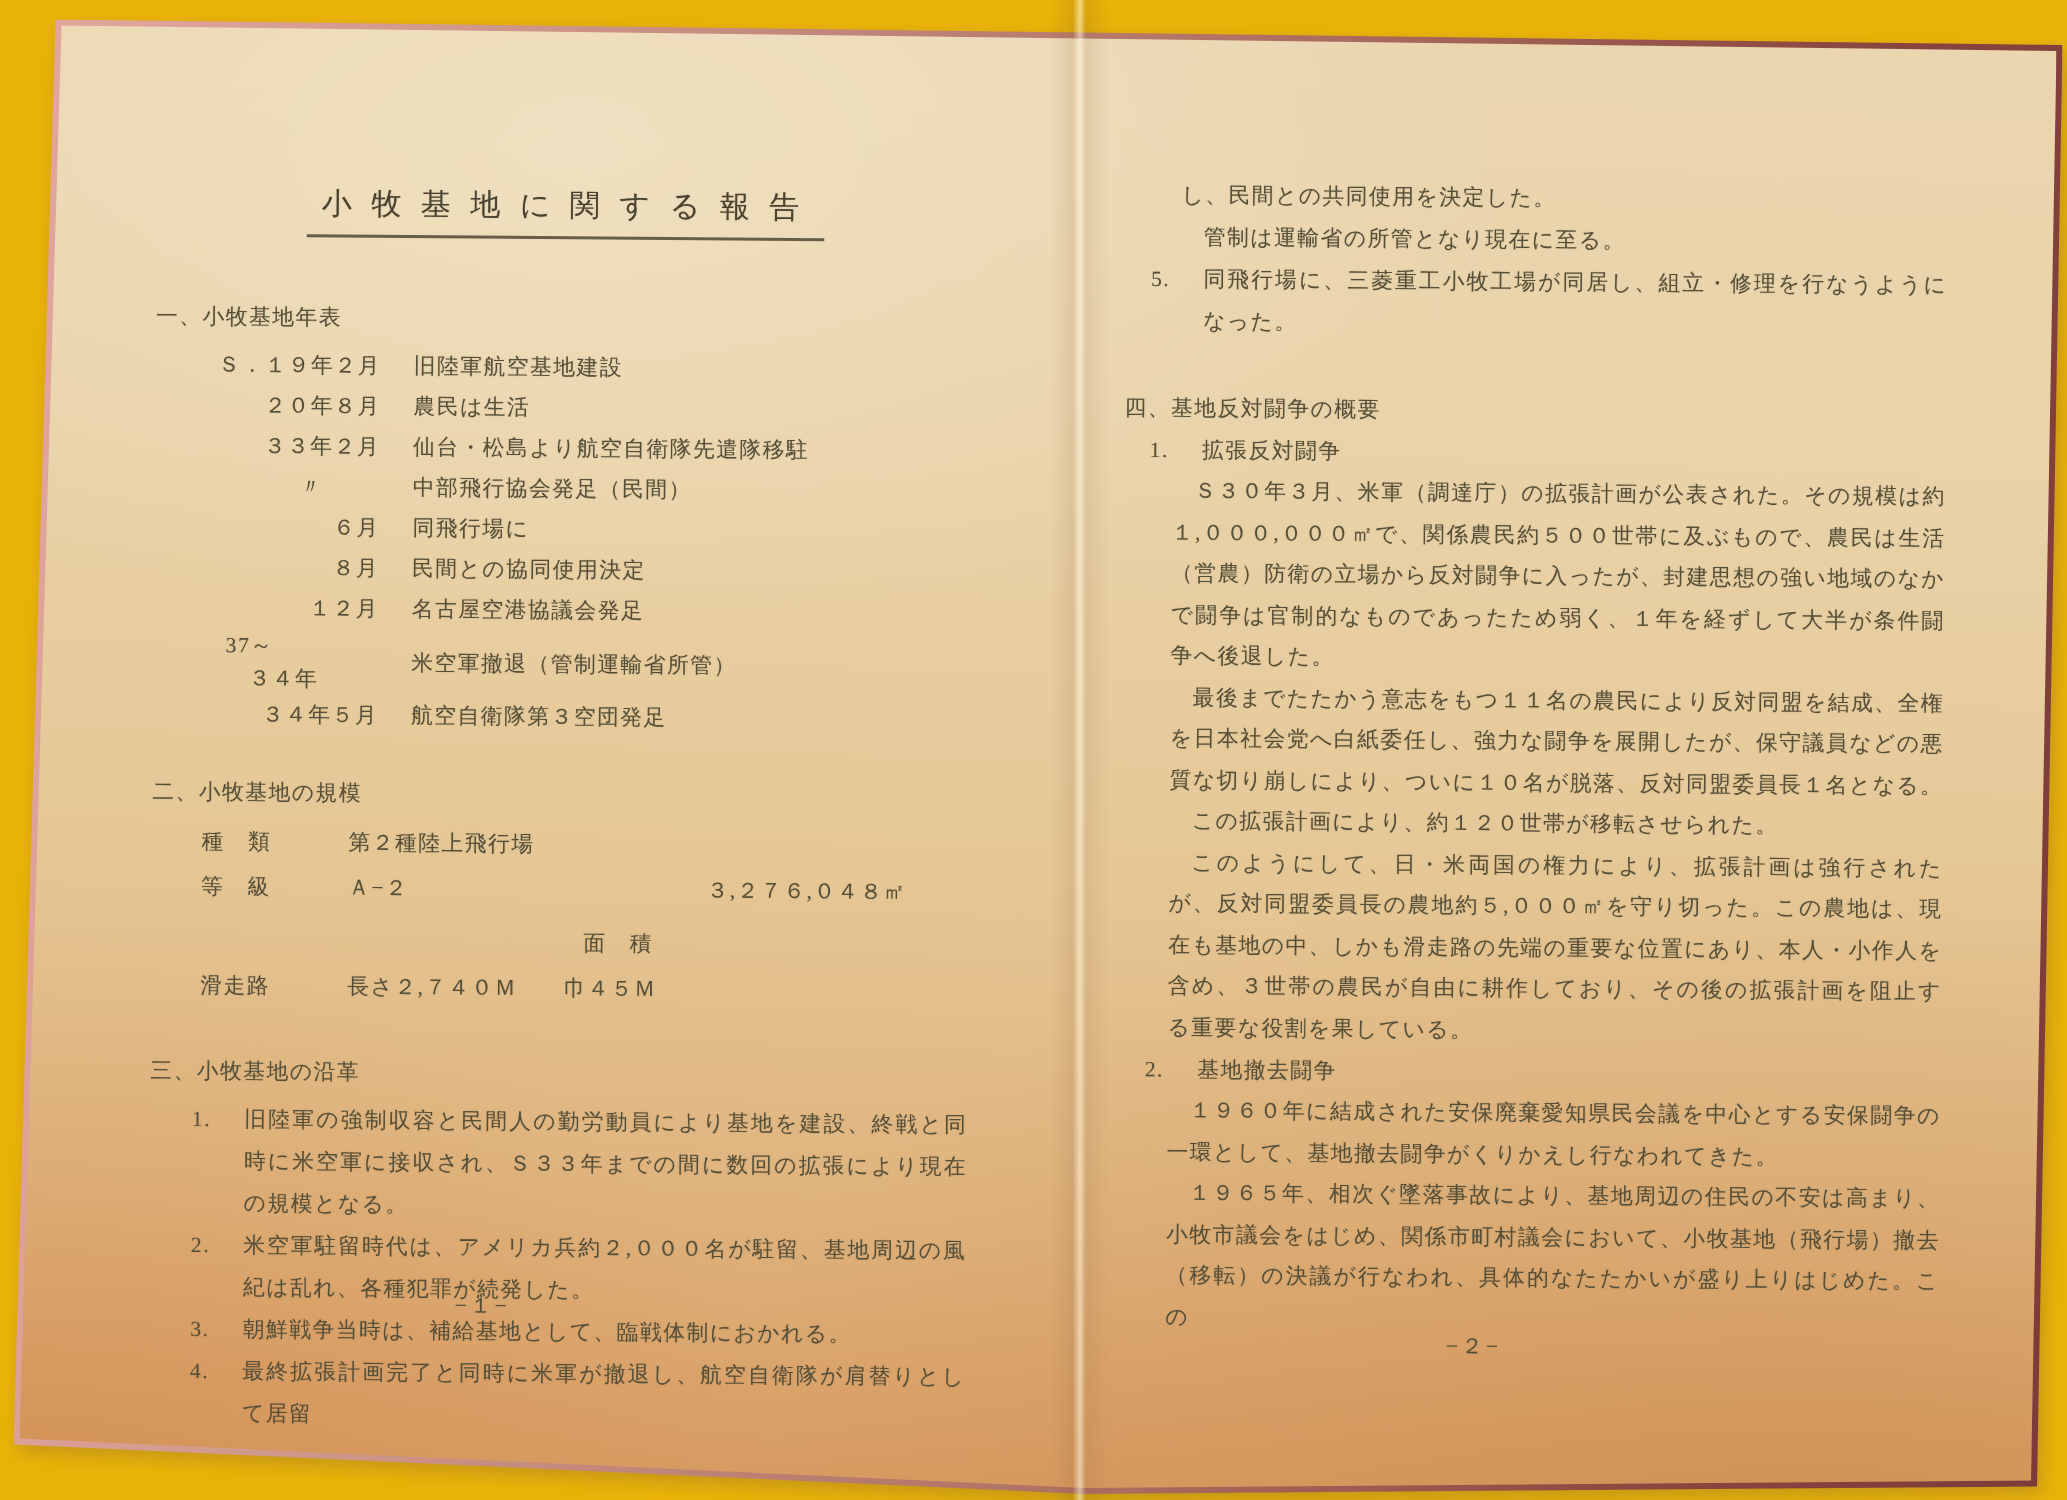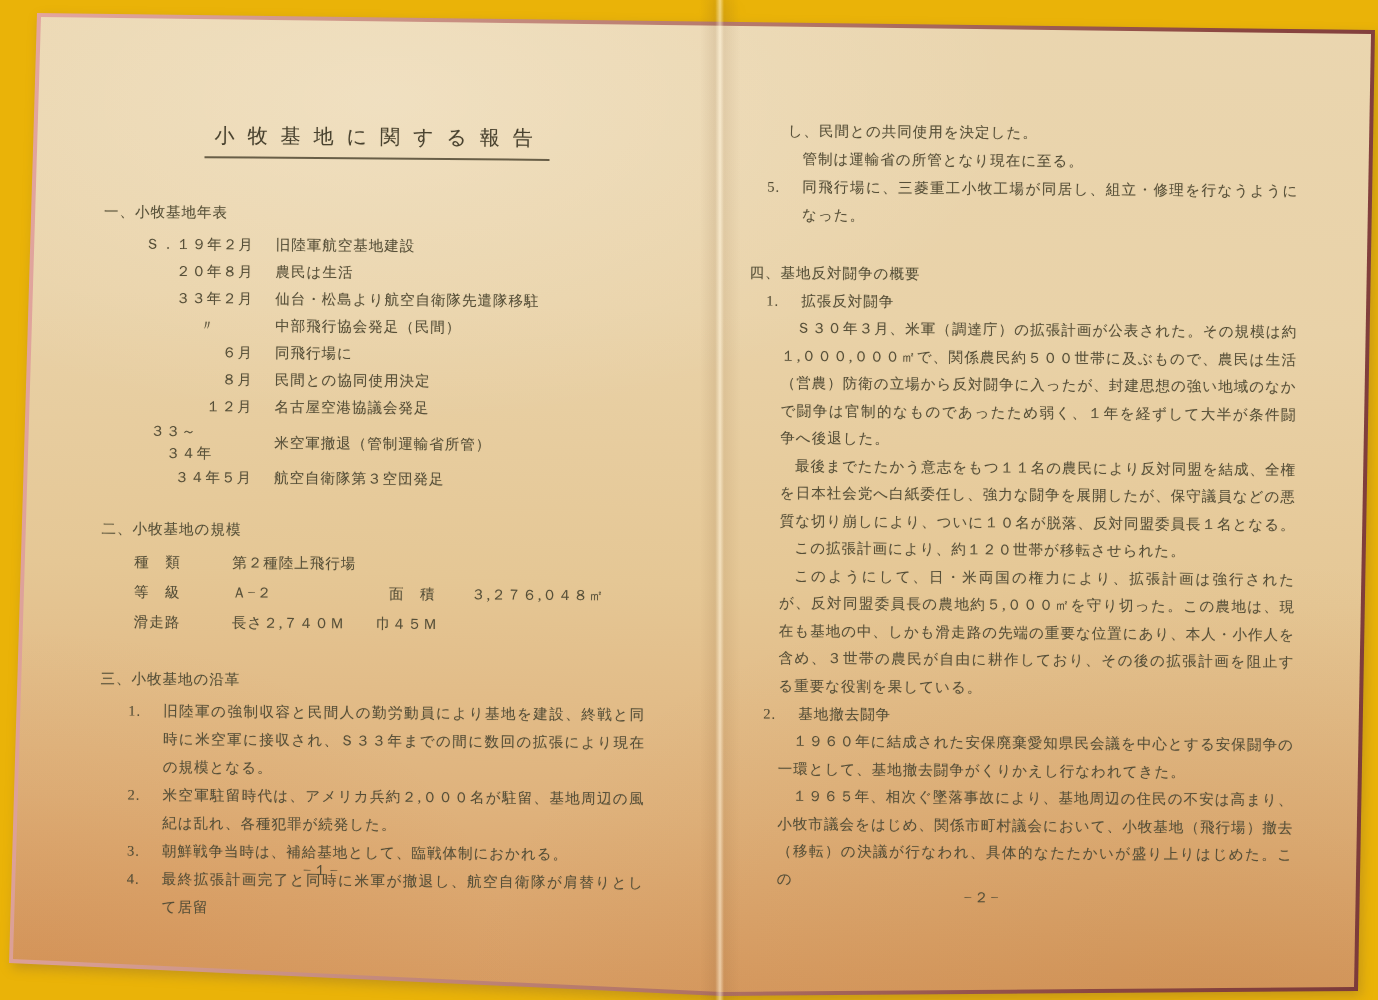--- a/index.html
+++ b/index.html
@@ -68,21 +68,21 @@
   .t-row-double{align-items:center;}
   .t-date-double{width:150px;text-align:left;padding-left:48px;box-sizing:border-box;line-height:22px;}
   .t-date-double span{display:block;white-space:pre;}
 
   
   .scale{margin-top:4px;padding-left:33px;}
   .s-row{display:flex;line-height:30px;}
   .s-label{width:98px;white-space:pre;font-family:Liberation Serif, serif;}
   .s-value{white-space:pre;}
   .s-value-fixed{width:157px;}
-  .s-label2{width:82px;white-space:pre;}
+  .s-label2{width:82px;white-space:pre;margin-top:36px;}
 
   
   .num-items{margin-top:4px;padding-left:28px;}
   .n-item{display:flex;line-height:28px;}
   .n-num{width:35px;flex:none;}
   .n-text{flex:1;text-align:justify;}
 
   
   .cont-line{line-height:28px;white-space:pre;}
   .cont-1{margin-left:37px;}
@@ -141,21 +141,21 @@
         <div class="t-row">
           <span class="t-date">８月</span>
           <span class="t-event">民間との協同使用決定</span>
         </div>
         <div class="t-row">
           <span class="t-date">１２月</span>
           <span class="t-event">名古屋空港協議会発足</span>
         </div>
         <div class="t-row t-row-double">
           <span class="t-date-double">
-            <span>３３～</span>
+            <span>37～</span>
             <span>　３４年</span>
           </span>
           <span class="t-event">米空軍撤退（管制運輸省所管）</span>
         </div>
         <div class="t-row">
           <span class="t-date">３４年５月</span>
           <span class="t-event">航空自衛隊第３空団発足</span>
         </div>
       </div>
 

